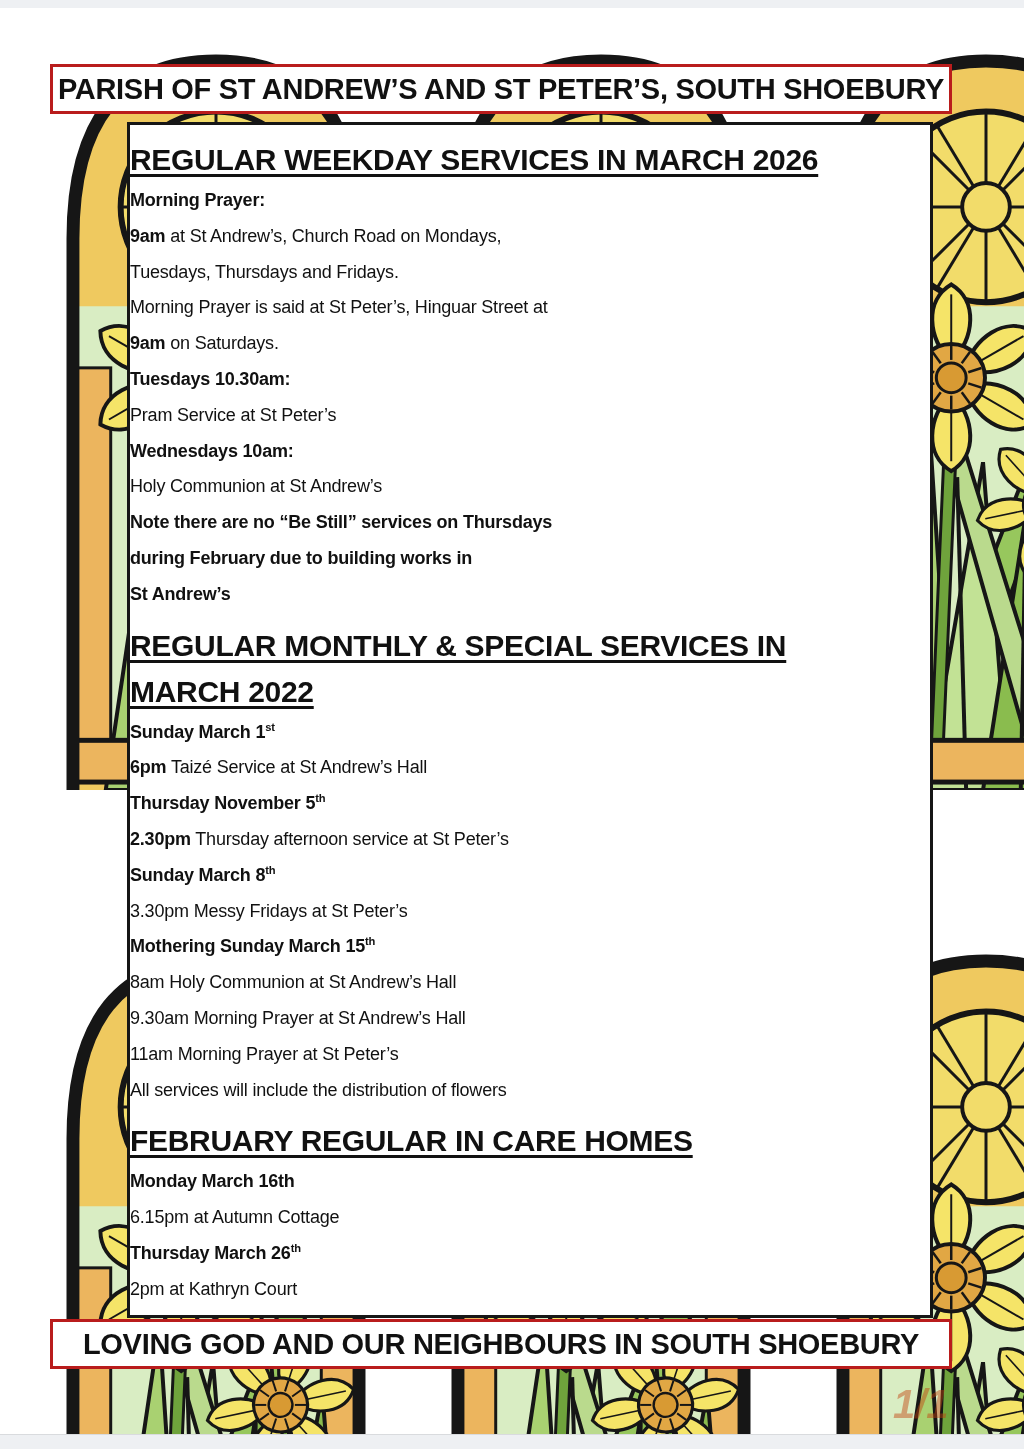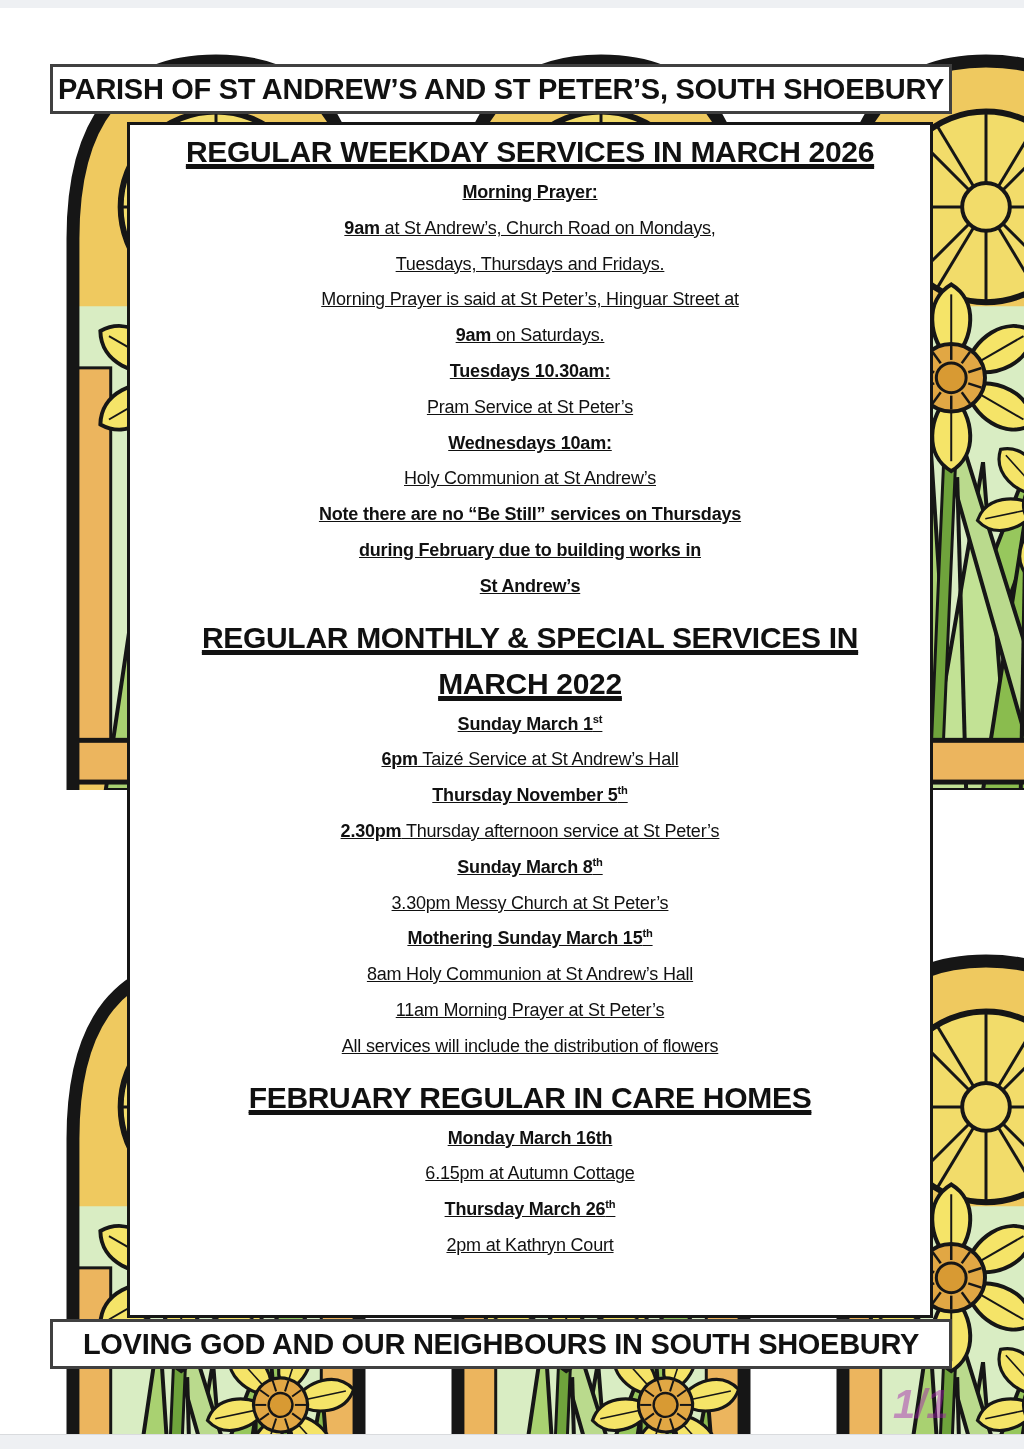--- a/index.html
+++ b/index.html
@@ -11,48 +11,48 @@
   .win{position:absolute;width:308px;height:740px;}
   .r1a{left:62px;top:50px;}
   .r1b{left:447px;top:50px;}
   .r1c{left:832px;top:50px;}
   .r2a{left:62px;top:950px;}
   .r2b{left:447px;top:950px;}
   .r2c{left:832px;top:950px;}
   
   .banner{
     position:absolute;left:50px;width:896px;height:44px;
-    background:#ffffff;border:3px solid #404040;z-index:30;
+    background:#ffffff;border:3px solid #b91c1c;z-index:30;
     display:flex;align-items:center;justify-content:center;
     font-weight:bold;font-size:29px;letter-spacing:-0.3px;white-space:nowrap;
   }
   .banner.top{top:64px;}
   .banner.bottom{top:1319px;}
   
   .panel{
     position:absolute;left:127px;top:122px;width:806px;height:1196px;
     background:#ffffff;border:3px solid #161616;box-sizing:border-box;
-    z-index:20;padding-top:4px;text-align:center;overflow:hidden;text-decoration:underline;
+    z-index:20;padding-top:12px;text-align:left;overflow:hidden;
   }
   .section .h{
     font-weight:bold;font-size:30px;line-height:46px;letter-spacing:-0.3px;
   }
   .section{margin-bottom:6px;}
   .section + .section{margin-top:10px;}
   .hu{text-decoration:underline;text-decoration-thickness:3px;text-underline-offset:4px;}
   .line{font-size:18px;line-height:35.8px;letter-spacing:-0.2px;}
   .line .b{font-weight:bold;}
   .line sup{font-size:0.62em;vertical-align:super;line-height:0;}
   
   .edge{position:absolute;background:#eef0f3;z-index:40;}
   .edge.top{left:0;top:0;width:1024px;height:8px;}
   .edge.bottom{left:0;top:1434px;width:1024px;height:15px;border-top:1px solid #d9dbde;}
   .page-indicator{
     position:absolute;left:893px;top:1382px;z-index:35;
-    font-size:40px;font-weight:bold;font-style:italic;color:#a21caf;opacity:0.45;
+    font-size:40px;font-weight:bold;font-style:italic;color:#c2410c;opacity:0.45;
   }
 </style>
 </head>
 <body>
 
 <svg width="0" height="0" style="position:absolute" aria-hidden="true">
   <defs>
     <clipPath id="winclip">
       <path d="M11,745 L11,190 Q11,11 155,11 Q299,11 299,190 L299,745 Z"></path>
     </clipPath>
@@ -175,23 +175,24 @@
       <div class="line"><span class="b">St Andrew’s</span></div>
     </div>
     <div class="section">
       <div class="h"><span class="hu">REGULAR MONTHLY &amp; SPECIAL SERVICES IN</span></div>
       <div class="h"><span class="hu">MARCH 2022</span></div>
       <div class="line"><span class="b">Sunday March 1</span><sup class="b">st</sup></div>
       <div class="line"><span class="b">6pm</span><span> Taizé Service at St Andrew’s Hall</span></div>
       <div class="line"><span class="b">Thursday November 5</span><sup class="b">th</sup></div>
       <div class="line"><span class="b">2.30pm</span><span> Thursday afternoon service at St Peter’s</span></div>
       <div class="line"><span class="b">Sunday March 8</span><sup class="b">th</sup></div>
-      <div class="line"><span>3.30pm Messy Church at St Peter’s</span></div>
+      <div class="line"><span>3.30pm Messy Fridays at St Peter’s</span></div>
       <div class="line"><span class="b">Mothering Sunday March 15</span><sup class="b">th</sup></div>
       <div class="line"><span>8am Holy Communion at St Andrew’s Hall</span></div>
+      <div class="line"><span>9.30am Morning Prayer at St Andrew’s Hall</span></div>
       <div class="line"><span>11am Morning Prayer at St Peter’s</span></div>
       <div class="line"><span>All services will include the distribution of flowers</span></div>
     </div>
     <div class="section">
       <div class="h"><span class="hu">FEBRUARY REGULAR IN CARE HOMES</span></div>
       <div class="line"><span class="b">Monday March 16th</span></div>
       <div class="line"><span>6.15pm at Autumn Cottage</span></div>
       <div class="line"><span class="b">Thursday March 26</span><sup class="b">th</sup></div>
       <div class="line"><span>2pm at Kathryn Court</span></div>
     </div>

